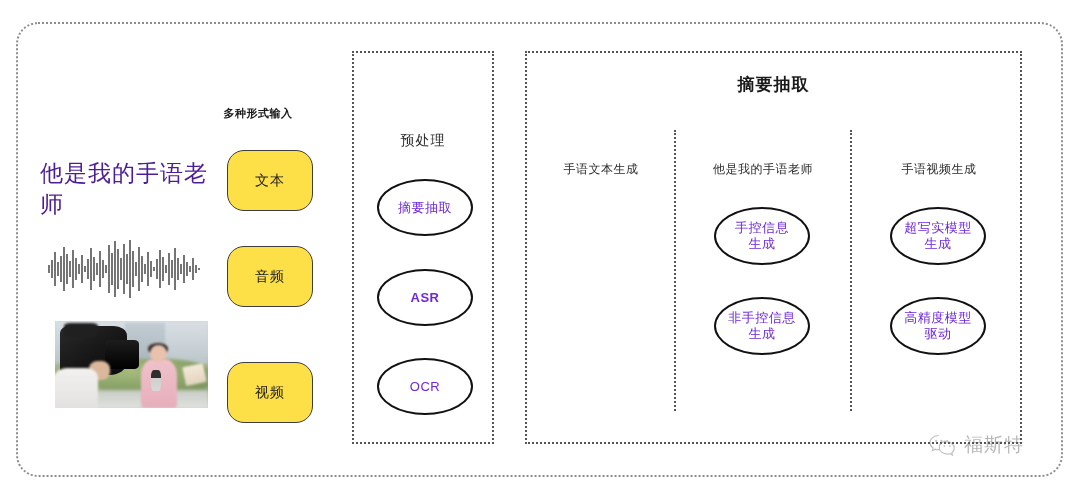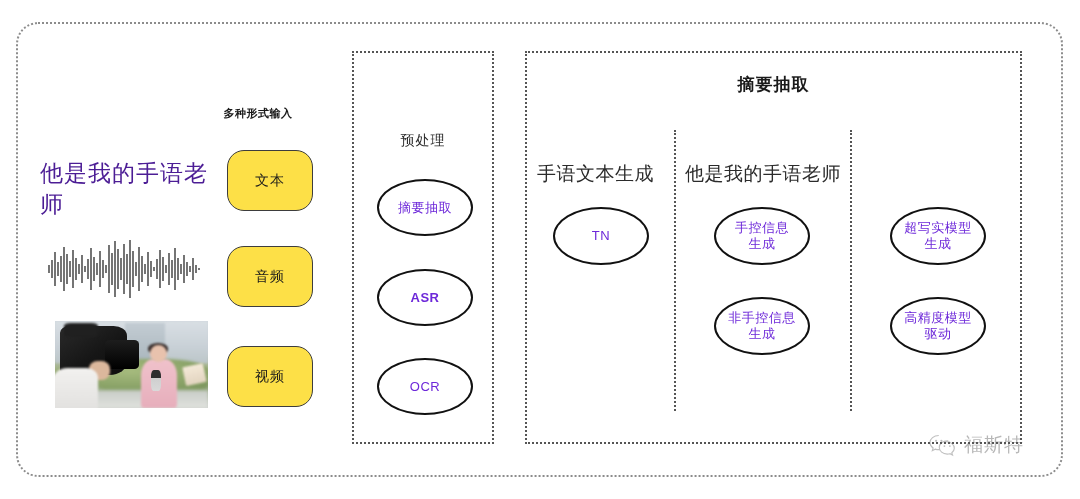--- a/index.html
+++ b/index.html
@@ -89,21 +89,21 @@
     align-items: center;
     justify-content: center;
     font-size: 14px;
     color: #1a1a1a;
     letter-spacing: 1px;
     background: #fde047;
     box-sizing: border-box;
   }
   .modal-text  { left: 227px; top: 150px; }
   .modal-audio { left: 227px; top: 246px; }
-  .modal-video { left: 227px; top: 346px; }
+  .modal-video { left: 227px; top: 362px; }
 
   
   .waveform {
     position: absolute;
     left: 44px;
     top: 238px;
     width: 160px;
     height: 62px;
   }
 
@@ -243,21 +243,22 @@
     width: 0;
     height: 281px;
     border-left: 2px dotted #555555;
   }
   .divider-1 { left: 147px; }
   .divider-2 { left: 323px; }
 
   .core-col-label {
     position: absolute;
     top: 108px;
-    font-size: 19px;
+    text-align: center;
+    font-size: 12px;
     color: #2b2b2b;
     letter-spacing: 0.5px;
     white-space: nowrap;
   }
   .col-label-1 { left: 10px; width: 128px; }
   .col-label-2 { left: 158px; width: 156px; }
   .col-label-3 { left: 337px; width: 150px; }
 
   .ell-core { width: 96px; height: 58px; }
   .core-c1 { left: 26px; }
@@ -386,22 +387,22 @@
   </div>
 
   <div class="panel core-panel">
     <div class="panel-title">摘要抽取</div>
 
     <div class="col-divider divider-1"></div>
     <div class="col-divider divider-2"></div>
 
     <div class="core-col-label col-label-1">手语文本生成</div>
     <div class="core-col-label col-label-2">他是我的手语老师</div>
-
-    <div class="ellipse ell-core core-c1 core-r1">TN</div>
+    <div class="core-col-label col-label-3">手语视频生成</div>
+
 
     <div class="ellipse ell-core core-c2 core-r1">手控信息<br>生成</div>
     <div class="ellipse ell-core core-c2 core-r2">非手控信息<br>生成</div>
 
     <div class="ellipse ell-core core-c3 core-r1">超写实模型<br>生成</div>
     <div class="ellipse ell-core core-c3 core-r2">高精度模型<br>驱动</div>
   </div>
 
   <div class="watermark">
     <svg class="wechat-icon" viewBox="0 0 34 26">

